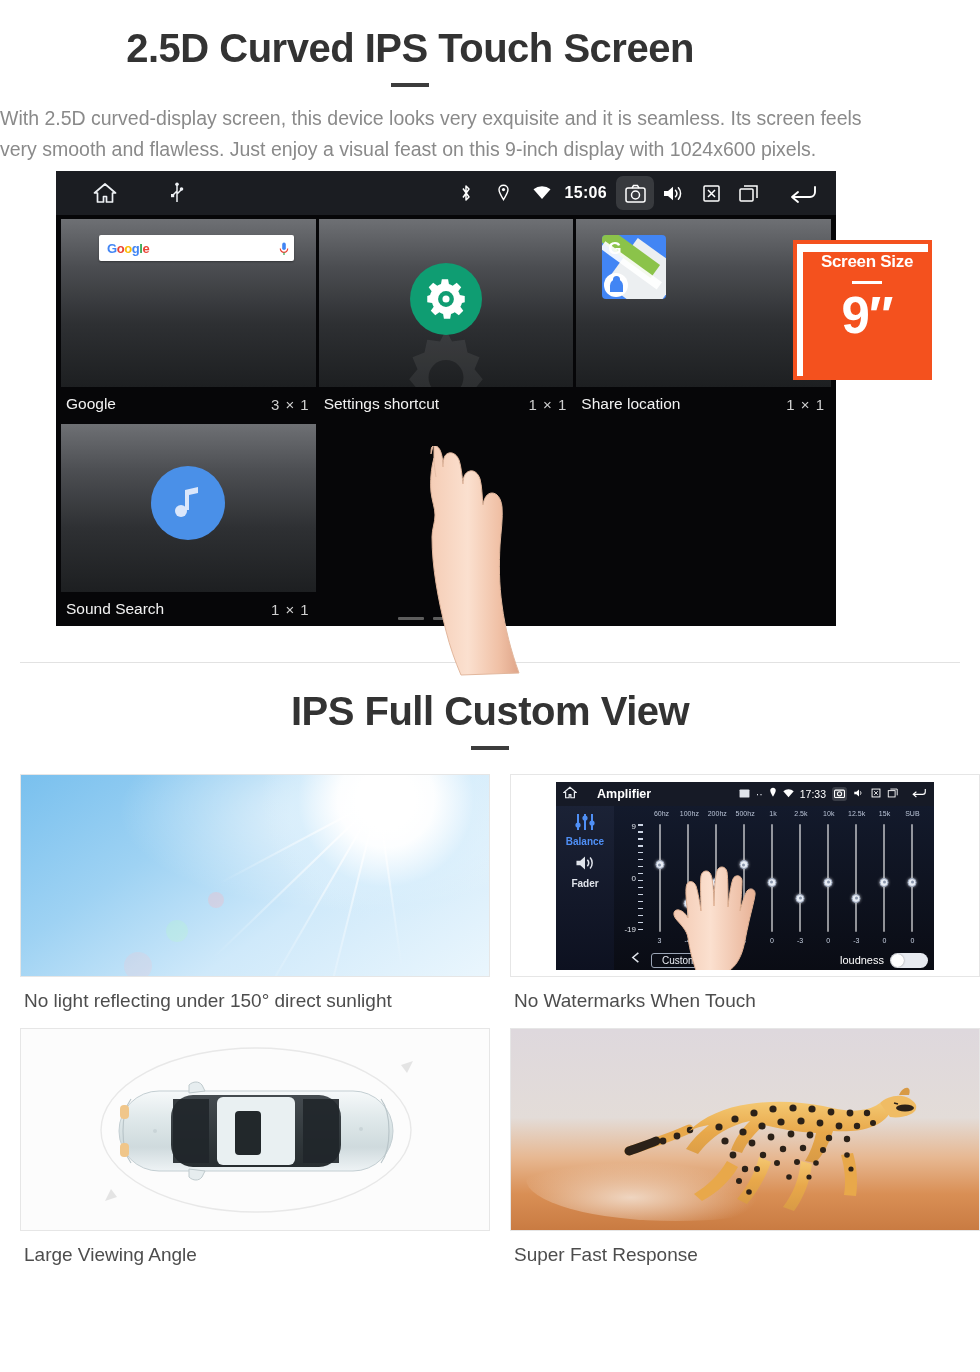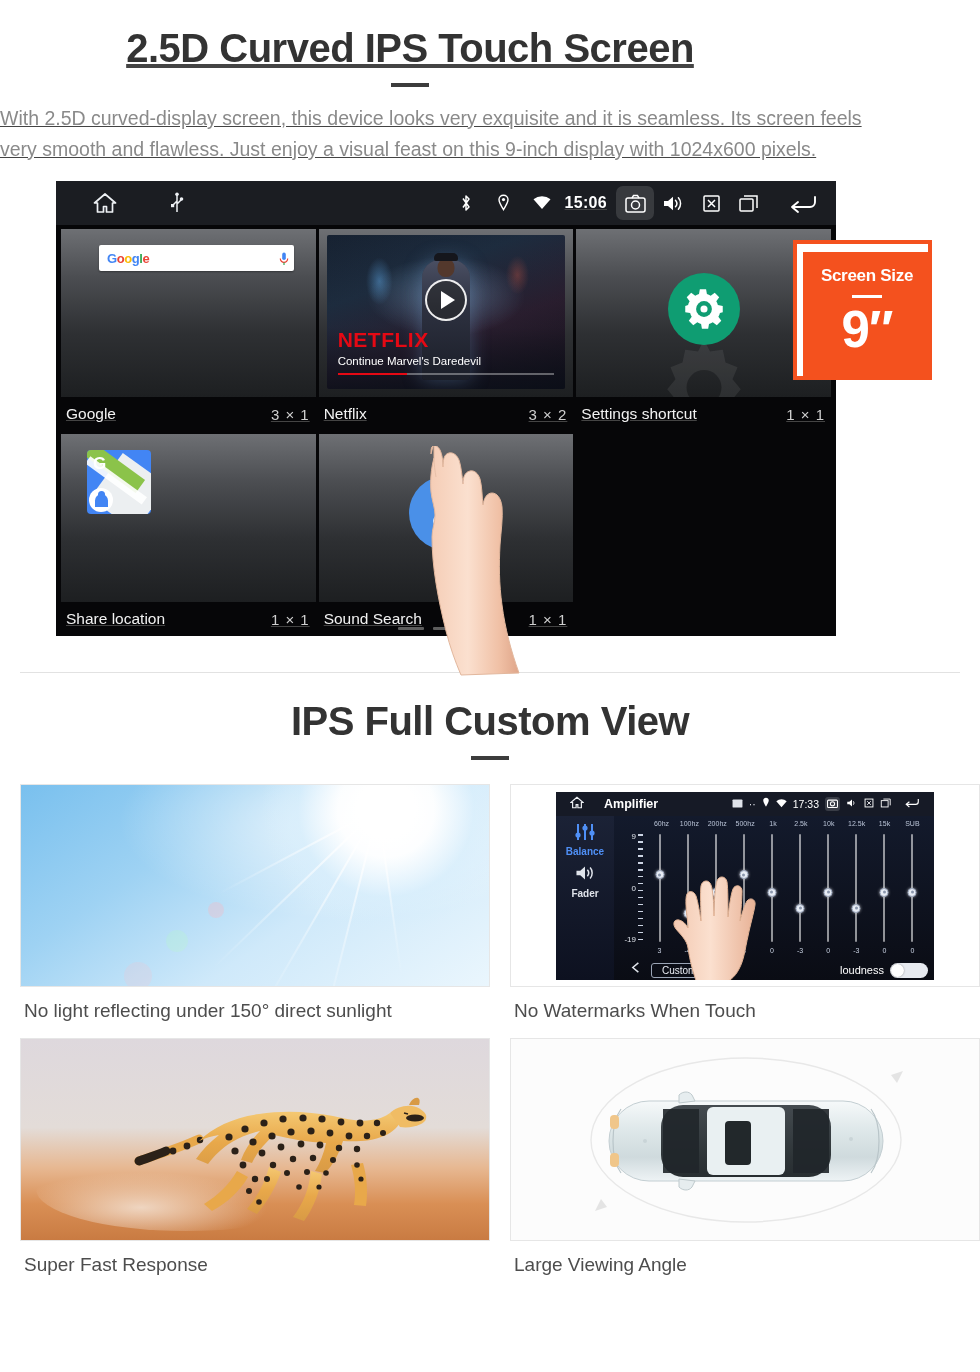--- a/index.html
+++ b/index.html
@@ -7,21 +7,21 @@
   body {
     font-family: "Liberation Sans", sans-serif;
     background:#ffffff;
     color:#444;
     -webkit-font-smoothing:antialiased;
     overflow:hidden;
     position:relative;
   }
 
   
-  .sec1 { position:relative; width:820px;text-decoration:underline; }
+  .sec1 { position:relative; width:820px; }
   .sec-title {
     text-align:center;
     font-size:40px;
     font-weight:bold;
     color:#333333;
     letter-spacing:-0.5px;
     padding-top:26px;
     font-stretch:condensed;
   }
   .title-rule {
@@ -32,21 +32,21 @@
     width:890px; margin:16px auto 0;
     font-size:19.5px;
     line-height:31px;
     color:#8a8a8a;
   }
 
   
   .android-wrap {
     position:relative;
     width:780px;
-    margin:16px auto 0;
+    margin:6px auto 0;
     padding-left:36px;
   }
   .android {
     position:relative;
     width:780px; height:455px;
     background:#060608;
     overflow:hidden;
   }
   .statusbar {
     position:relative;
@@ -189,21 +189,21 @@
   .badge-outline {
     position:absolute; left:793px; top:240px; width:139px; height:140px;
     border:4px solid #f4511e; background:#fff; z-index:40;
   }
   .badge {
     position:absolute; left:803px; top:252px; width:128px; height:128px;
     background:#f4511e; z-index:41;
     display:flex; flex-direction:column; align-items:center;
     color:#fff;
   }
-  .badge-t { font-size:17px; font-weight:bold; margin-top:14px; letter-spacing:-.3px;}
+  .badge-t { font-size:17px; font-weight:bold; letter-spacing:-.3px;}
   .badge-rule { width:30px; height:3px; background:#fff; margin:9px 0 6px;}
   .badge-n { font-size:51px; font-weight:bold; line-height:52px; letter-spacing:-1px;}
 
   .divider { width:940px; height:1px; background:#e2e2e2; margin:0 auto; }
 
   
   .sec2 { position:relative; }
   .grid2 { width:940px; margin:24px auto 0; display:grid; grid-template-columns:1fr 1fr;
            column-gap:20px; row-gap:6px; }
   .card { }
@@ -219,21 +219,21 @@
       linear-gradient(145deg,#79c0ee 0%, #9ed2f3 32%, #cfe9fa 62%, #eaf6fd 100%);
   }
   .ray { position:absolute; left:76%; top:12%; width:2px; height:230px;
          background:linear-gradient(180deg,rgba(255,255,255,.9),rgba(255,255,255,0));
          transform-origin:top center; }
   .flare { position:absolute; border-radius:50%; }
 
   
   .amp-outer{ position:absolute; inset:0; background:#fff; display:flex; align-items:center; justify-content:center;}
   .amp { position:relative; width:378px; height:188px; background:#0b0d14; overflow:hidden;}
-  .amp-sb { height:24px; background:#161a26; display:flex; align-items:center; padding:0 14px; color:#dfe3ea;}
+  .amp-sb { height:24px; background:#161a26; display:flex; align-items:center; padding:0 7px; color:#dfe3ea;}
   .amp-title{ font-size:12.5px; font-weight:bold; color:#fff; margin-left:20px;}
   .amp-sbr { margin-left:auto; display:flex; align-items:center; gap:6px; font-size:10.5px;}
   .amp-body{ position:relative; height:164px; background:linear-gradient(180deg,#131a2c,#0a0c14);}
   .amp-left{ position:absolute; left:0; top:0; width:58px; height:100%;
              background:linear-gradient(180deg,#1b2236,#0d1120); text-align:center; padding-top:6px;}
   .amp-bal{ color:#4f8ff5; font-size:10px; font-weight:bold;}
   .amp-fad{ color:#dfe3ea; font-size:10px; font-weight:bold; margin-top:2px;}
   .eq { position:absolute; left:62px; right:6px; top:4px; bottom:4px; }
   .eq-hdr{ display:flex; justify-content:space-between; padding:0 2px; }
   .eq-hdr span{ font-size:7px; color:#b9c3d6; width:27px; text-align:center;}
@@ -361,39 +361,20 @@
                   </svg>
               </span>
             </div>
           </div>
           <div class="cellbar">
             <span class="cell-name">Google</span>
             <span class="cell-size">3 × 1</span>
           </div>
         </div>
 
-        <div class="cell">
-          <div class="thumb">
-            <div class="nf">
-              <div class="nf-street"></div>
-              <div class="nf-figure">
-                <span class="nf-head"></span>
-                <span class="nf-hat"></span>
-              </div>
-              <div class="nf-play"></div>
-              <div class="nf-logo">NETFLIX</div>
-              <div class="nf-sub">Continue Marvel's Daredevil</div>
-              <div class="nf-prog"></div>
-            </div>
-          </div>
-          <div class="cellbar">
-            <span class="cell-name">Netflix</span>
-            <span class="cell-size">3 × 2</span>
-          </div>
-        </div>
 
 
         <div class="cell">
           <div class="thumb">
             <span class="gear-ghost">
               <svg width="120" height="120" viewBox="0 0 48 48">
                   <path fill="#fff" d="M24 6l2.4 4.6 5.1-.7 1.1 5.1 4.8 1.9-2 4.8 3.3 4-3.3 4 2 4.8-4.8 1.9-1.1 5.1-5.1-.7L24 45l-2.4-4.2-5.1.7-1.1-5.1-4.8-1.9 2-4.8-3.3-4 3.3-4-2-4.8 4.8-1.9 1.1-5.1 5.1.7z"></path>
                   <circle cx="24" cy="25" r="7" fill="#2b2b2b"></circle>
                 </svg>
             </span>
@@ -683,20 +664,61 @@
                     </defs>
                   <path d="M24 64c-2-14-3-26-1-30 2-4 7-3 9 2 2 6 4 18 5 25 0-12-1-28 0-35 1-6 8-7 10-1 2 5 3 20 3 31 0-12 1-29 3-35 2-6 9-5 10 1 1 6 1 24 1 35 1-10 3-23 5-28 2-5 9-4 9 2 0 6-1 20-2 30 2-8 5-17 7-20 3-4 9-2 8 4-1 7-5 21-7 31-3 13-4 24-9 33-4 8-10 13-18 15l-22 4c-6-14-9-27-11-40-1-8-8-14-12-19-4-5-2-10 3-9 4 1 7 4 9 8z" fill="url(#sk2)" stroke="#e0b193" stroke-width="1"></path>
                   <path d="M40 152h46v14H40z" fill="url(#sk2)"></path>
                 </svg>
               </span>
             </div>
           </div>
         </div>
       </div>
       <div class="card-cap">No Watermarks When Touch</div>
+    </div>
+
+    <div class="card">
+      <div class="card-img">
+        <div class="car-bg"></div>
+        <svg width="470" height="203" viewBox="0 0 470 203" style="position:absolute;inset:0">
+          <defs>
+            <linearGradient id="body" x1="0" y1="0" x2="0" y2="1">
+              <stop offset="0%" stop-color="#f6f9fa"></stop>
+                <stop offset="35%" stop-color="#dfe8ea"></stop>
+              <stop offset="70%" stop-color="#cfdadd"></stop>
+                <stop offset="100%" stop-color="#eef3f5"></stop>
+            </linearGradient>
+            <linearGradient id="glass" x1="0" y1="0" x2="0" y2="1">
+              <stop offset="0%" stop-color="#3b4247"></stop>
+                <stop offset="100%" stop-color="#1d2326"></stop>
+            </linearGradient>
+          </defs>
+          <ellipse cx="235" cy="101" rx="155" ry="82" fill="none" stroke="#e8e8e8" stroke-width="1.4"></ellipse>
+          <path d="M380 36 392 32 386 44z" fill="#e4e4e4"></path>
+          <path d="M96 168 84 172 90 160z" fill="#e4e4e4"></path>
+
+          <rect x="98" y="62" width="274" height="80" rx="40" fill="url(#body)" stroke="#c3ced2" stroke-width="1"></rect>
+          <rect x="150" y="66" width="170" height="72" rx="22" fill="url(#glass)" opacity=".95"></rect>
+          <rect x="196" y="68" width="78" height="68" rx="6" fill="#e9f0f2"></rect>
+          <rect x="214" y="82" width="26" height="44" rx="4" fill="#22282b"></rect>
+          <path d="M152 70h36v64h-36z" fill="#20262a" opacity=".9"></path>
+          <path d="M282 70h36v64h-36z" fill="#20262a" opacity=".9"></path>
+          <path d="M110 70c-6 8-8 18-8 32s2 24 8 32" fill="none" stroke="#b9c5c9" stroke-width="1.2"></path>
+          <path d="M360 70c6 8 8 18 8 32s-2 24-8 32" fill="none" stroke="#b9c5c9" stroke-width="1.2"></path>
+
+          <path d="M168 56c4-4 10-4 13 0l3 6-16 2z" fill="#e6edef" stroke="#bfcacd"></path>
+          <path d="M168 148c4 4 10 4 13 0l3-6-16-2z" fill="#e6edef" stroke="#bfcacd"></path>
+
+          <rect x="99" y="76" width="9" height="14" rx="4" fill="#f0c68a"></rect>
+          <rect x="99" y="114" width="9" height="14" rx="4" fill="#f0c68a"></rect>
+          <circle cx="134" cy="102" r="2" fill="#c9d4d7"></circle>
+          <circle cx="340" cy="100" r="2" fill="#c9d4d7"></circle>
+        </svg>
+      </div>
+      <div class="card-cap">Large Viewing Angle</div>
     </div>
 
     <div class="card">
       <div class="card-img">
         <div class="cheetah-bg"></div>
         <svg width="470" height="203" viewBox="0 0 470 203" style="position:absolute;inset:0">
           <defs>
             <radialGradient id="dust" cx="35%" cy="72%" r="42%">
               <stop offset="0%" stop-color="#f3e2d4" stop-opacity=".85"></stop>
               <stop offset="100%" stop-color="#f3e2d4" stop-opacity="0"></stop>
@@ -767,55 +789,14 @@
               <circle cx="278" cy="148" r="2.8"></circle>
               <circle cx="298" cy="148" r="2.6"></circle>
             <circle cx="336" cy="126" r="2.8"></circle>
               <circle cx="340" cy="140" r="2.6"></circle>
           </g>
         </svg>
       </div>
       <div class="card-cap">Super Fast Response</div>
     </div>
 
-    <div class="card">
-      <div class="card-img">
-        <div class="car-bg"></div>
-        <svg width="470" height="203" viewBox="0 0 470 203" style="position:absolute;inset:0">
-          <defs>
-            <linearGradient id="body" x1="0" y1="0" x2="0" y2="1">
-              <stop offset="0%" stop-color="#f6f9fa"></stop>
-                <stop offset="35%" stop-color="#dfe8ea"></stop>
-              <stop offset="70%" stop-color="#cfdadd"></stop>
-                <stop offset="100%" stop-color="#eef3f5"></stop>
-            </linearGradient>
-            <linearGradient id="glass" x1="0" y1="0" x2="0" y2="1">
-              <stop offset="0%" stop-color="#3b4247"></stop>
-                <stop offset="100%" stop-color="#1d2326"></stop>
-            </linearGradient>
-          </defs>
-          <ellipse cx="235" cy="101" rx="155" ry="82" fill="none" stroke="#e8e8e8" stroke-width="1.4"></ellipse>
-          <path d="M380 36 392 32 386 44z" fill="#e4e4e4"></path>
-          <path d="M96 168 84 172 90 160z" fill="#e4e4e4"></path>
-
-          <rect x="98" y="62" width="274" height="80" rx="40" fill="url(#body)" stroke="#c3ced2" stroke-width="1"></rect>
-          <rect x="150" y="66" width="170" height="72" rx="22" fill="url(#glass)" opacity=".95"></rect>
-          <rect x="196" y="68" width="78" height="68" rx="6" fill="#e9f0f2"></rect>
-          <rect x="214" y="82" width="26" height="44" rx="4" fill="#22282b"></rect>
-          <path d="M152 70h36v64h-36z" fill="#20262a" opacity=".9"></path>
-          <path d="M282 70h36v64h-36z" fill="#20262a" opacity=".9"></path>
-          <path d="M110 70c-6 8-8 18-8 32s2 24 8 32" fill="none" stroke="#b9c5c9" stroke-width="1.2"></path>
-          <path d="M360 70c6 8 8 18 8 32s-2 24-8 32" fill="none" stroke="#b9c5c9" stroke-width="1.2"></path>
-
-          <path d="M168 56c4-4 10-4 13 0l3 6-16 2z" fill="#e6edef" stroke="#bfcacd"></path>
-          <path d="M168 148c4 4 10 4 13 0l3-6-16-2z" fill="#e6edef" stroke="#bfcacd"></path>
-
-          <rect x="99" y="76" width="9" height="14" rx="4" fill="#f0c68a"></rect>
-          <rect x="99" y="114" width="9" height="14" rx="4" fill="#f0c68a"></rect>
-          <circle cx="134" cy="102" r="2" fill="#c9d4d7"></circle>
-          <circle cx="340" cy="100" r="2" fill="#c9d4d7"></circle>
-        </svg>
-      </div>
-      <div class="card-cap">Large Viewing Angle</div>
-    </div>
-
   </div>
 </div>
 
 </body></html>

